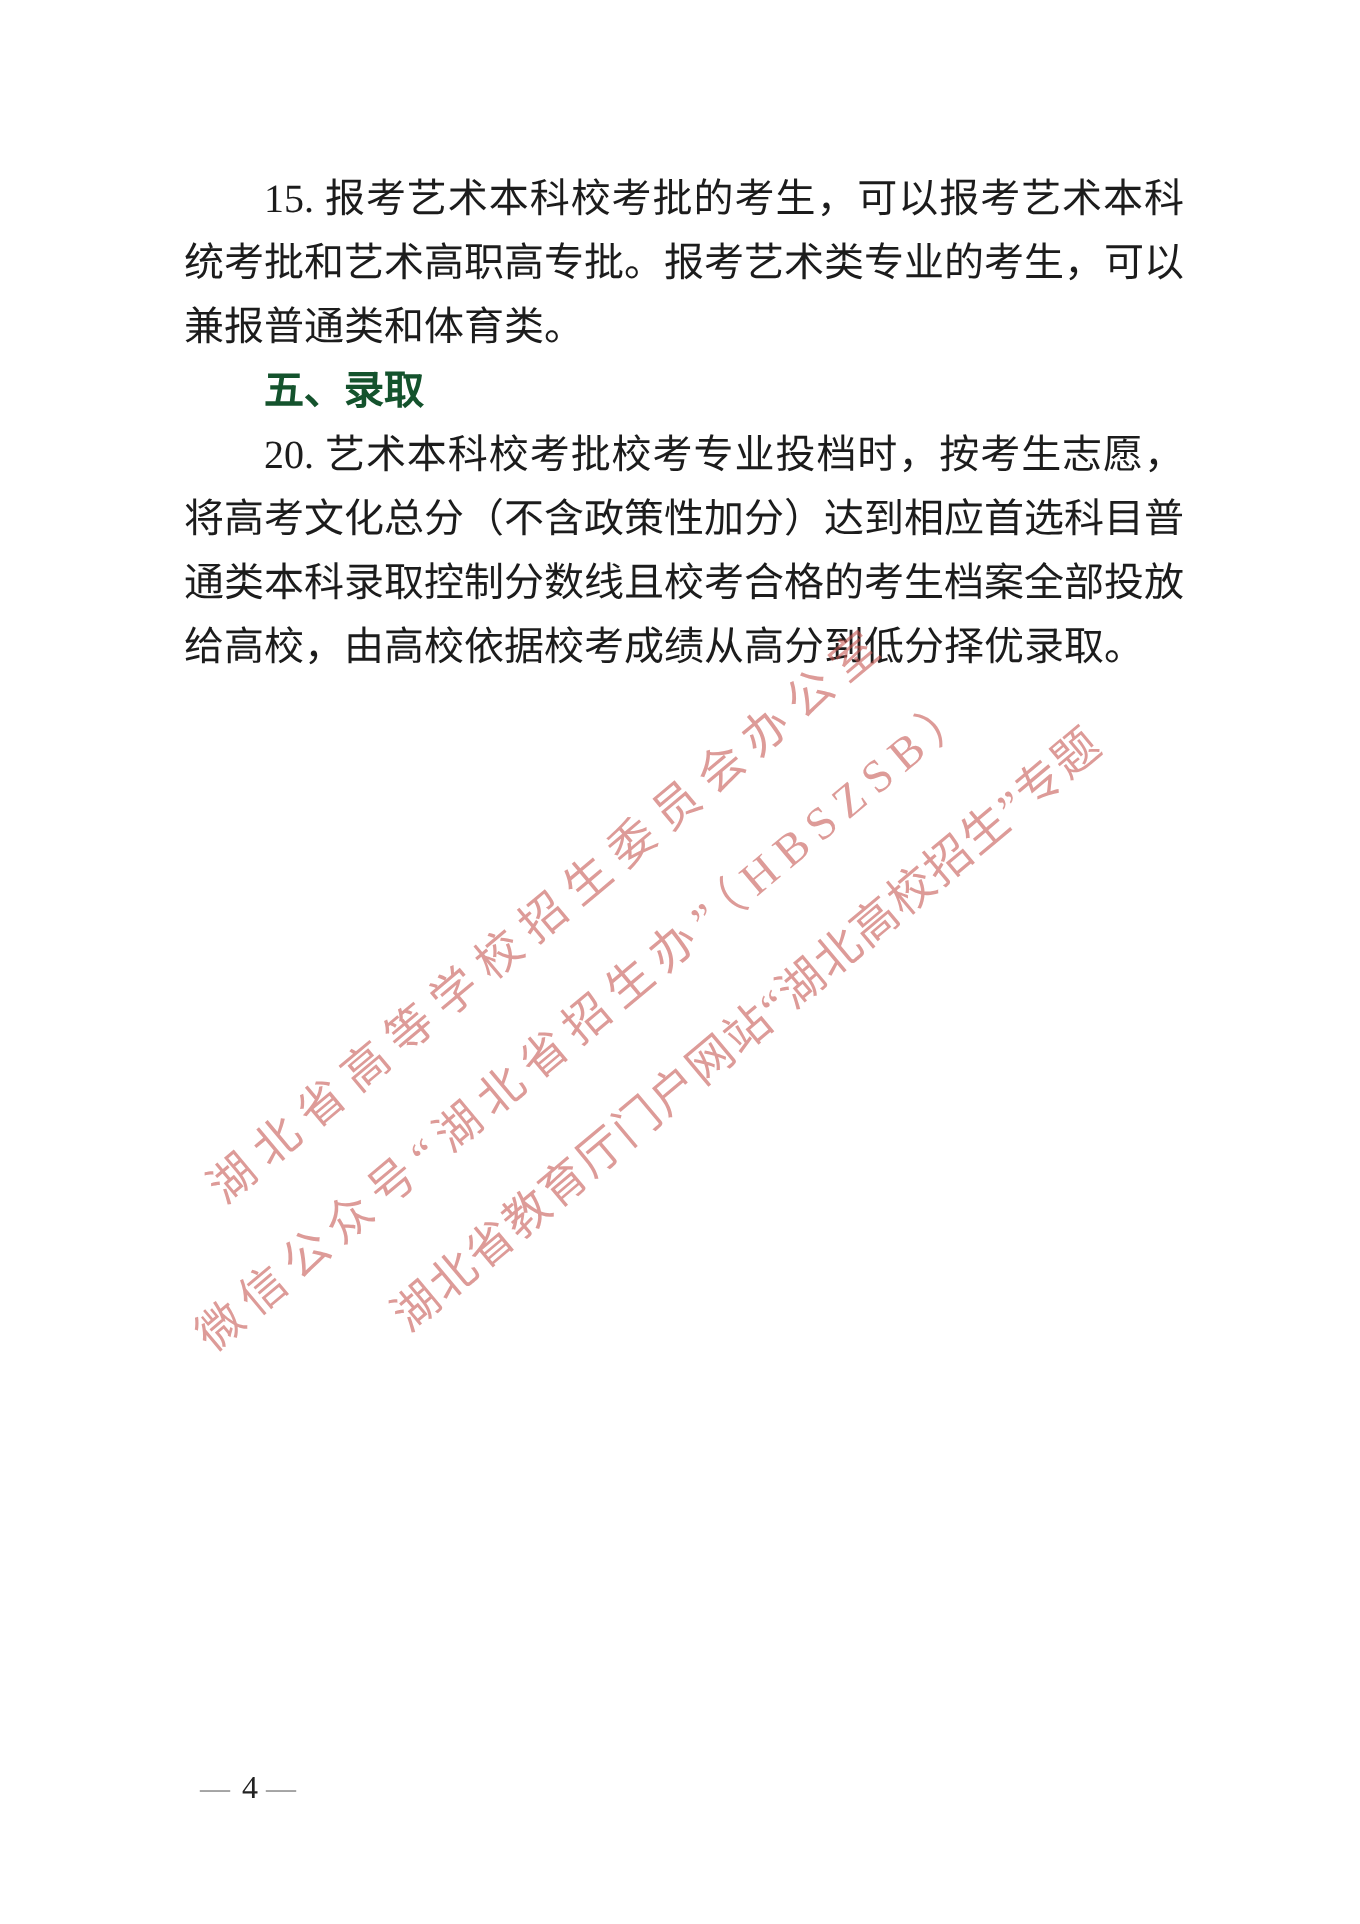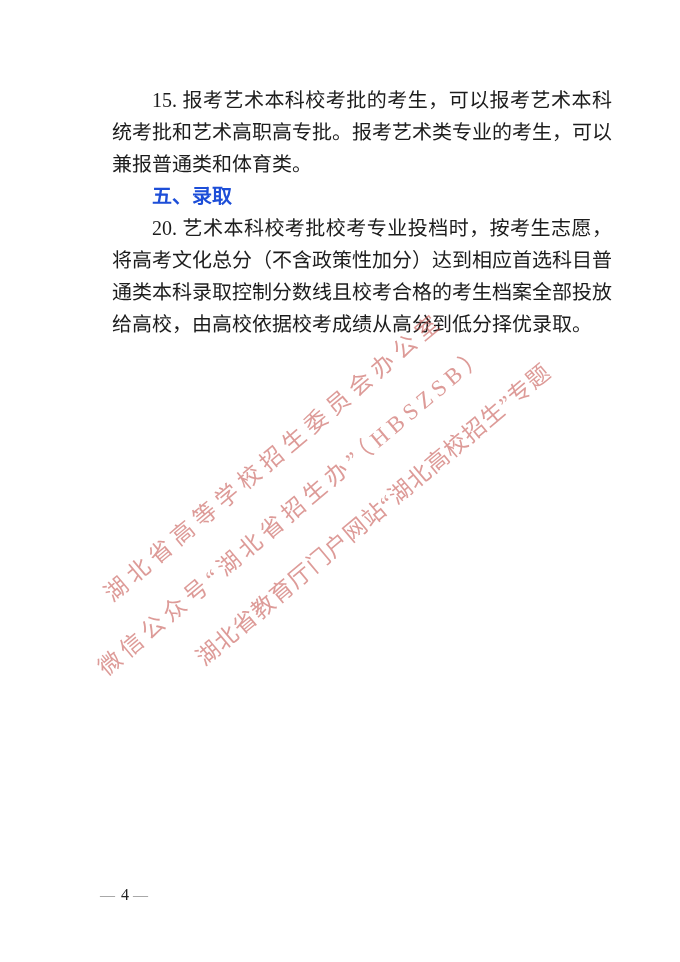--- a/index.html
+++ b/index.html
@@ -14,34 +14,33 @@
   .content {
     position: absolute;
     left: 92px;
     top: 84px;
     width: 500px;
     color: #1c1c1c;
     font-size: 20px;
     line-height: 32px;
     text-align: justify;
     text-justify: inter-character;
-    margin-left: 20px;
   }
   .para {
     margin: 0;
     text-indent: 2em;
   }
   .heading {
     margin: 0;
     text-indent: 2em;
     font-family: "Liberation Sans", "DejaVu Sans", sans-serif;
     font-weight: bold;
     font-size: 20px;
     line-height: 32px;
-    color: #1d4ed8;
+    color: #14532d;
   }
   .watermark-layer {
     position: absolute;
     left: 0; top: 0; right: 0; bottom: 0;
     pointer-events: none;
   }
   .wm {
     position: absolute;
     transform-origin: 0 50%;
     transform: rotate(-40deg);

